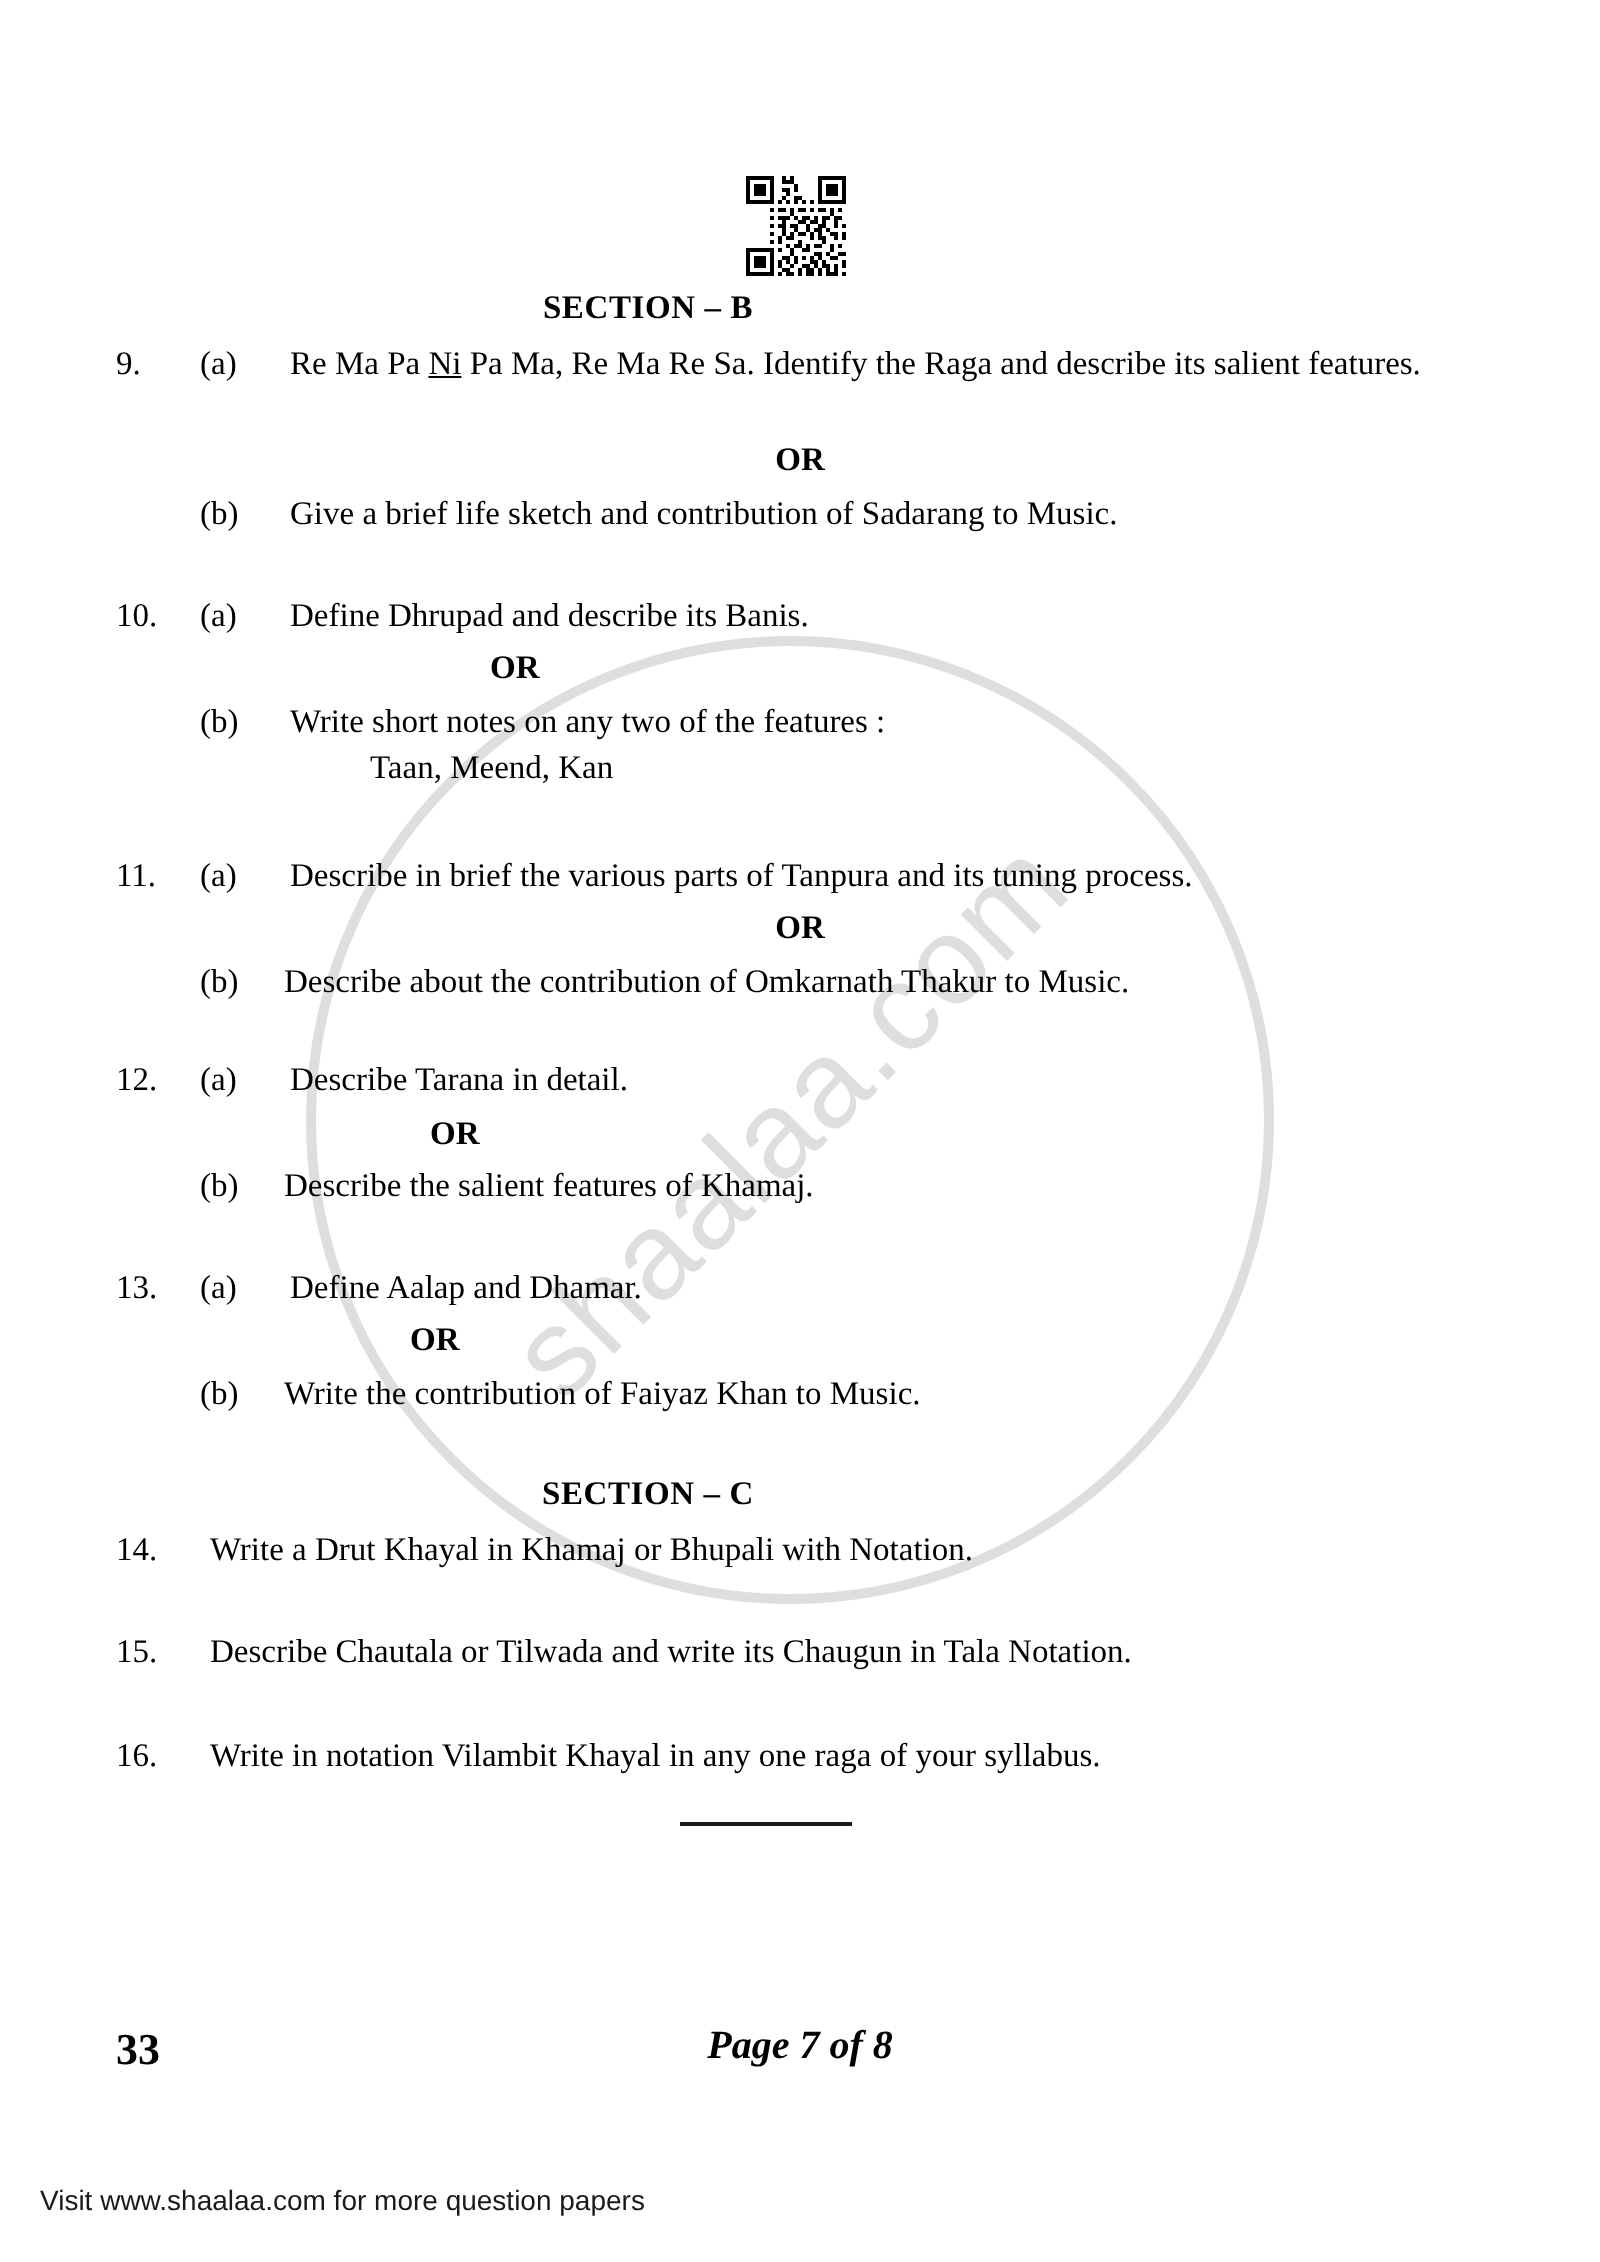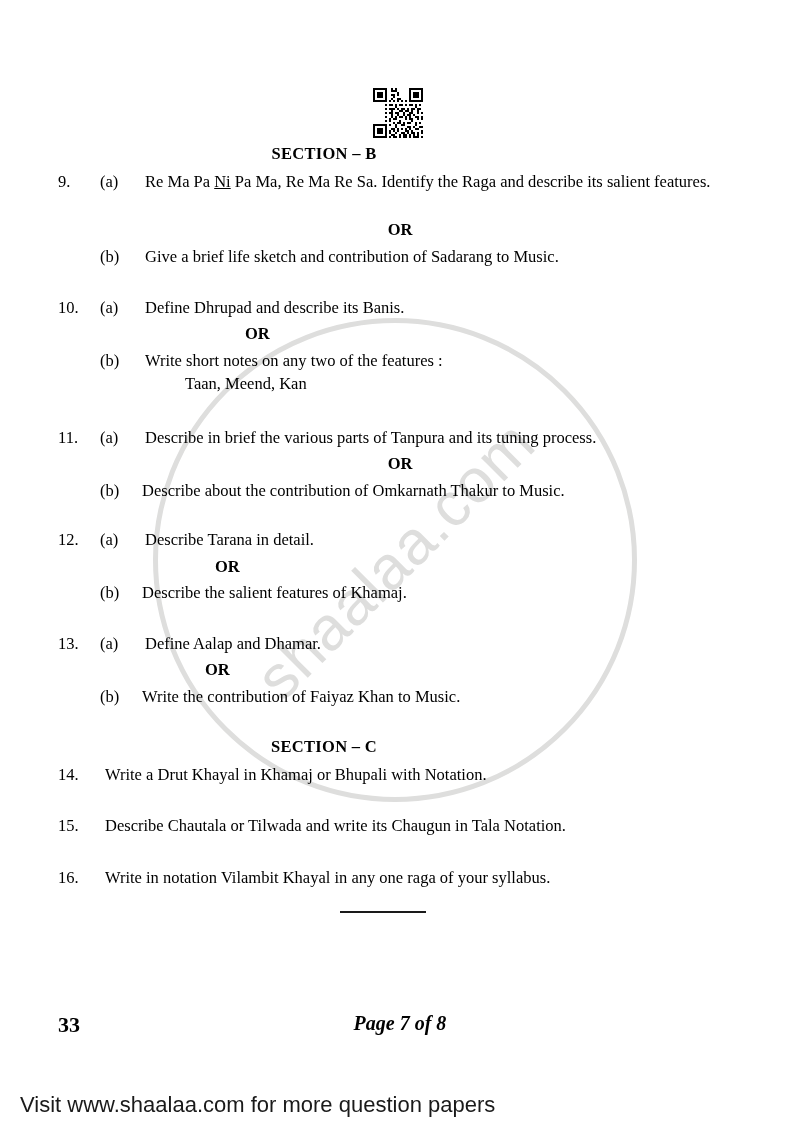--- a/index.html
+++ b/index.html
@@ -161,21 +161,21 @@
     font-style: italic;
     font-size: 20px;
   }
 
   
   #bottom-banner {
     position: absolute;
     left: 20px;
     top: 1092px;
     font-family: "Liberation Sans", "DejaVu Sans", sans-serif;
-    font-size: 22px;
+    font-size: 14px;
     color: #1a1a1a;
     white-space: nowrap;
   }
 </style>
 </head>
 <body>
 
 <div id="page">
 
   <div id="watermark">

